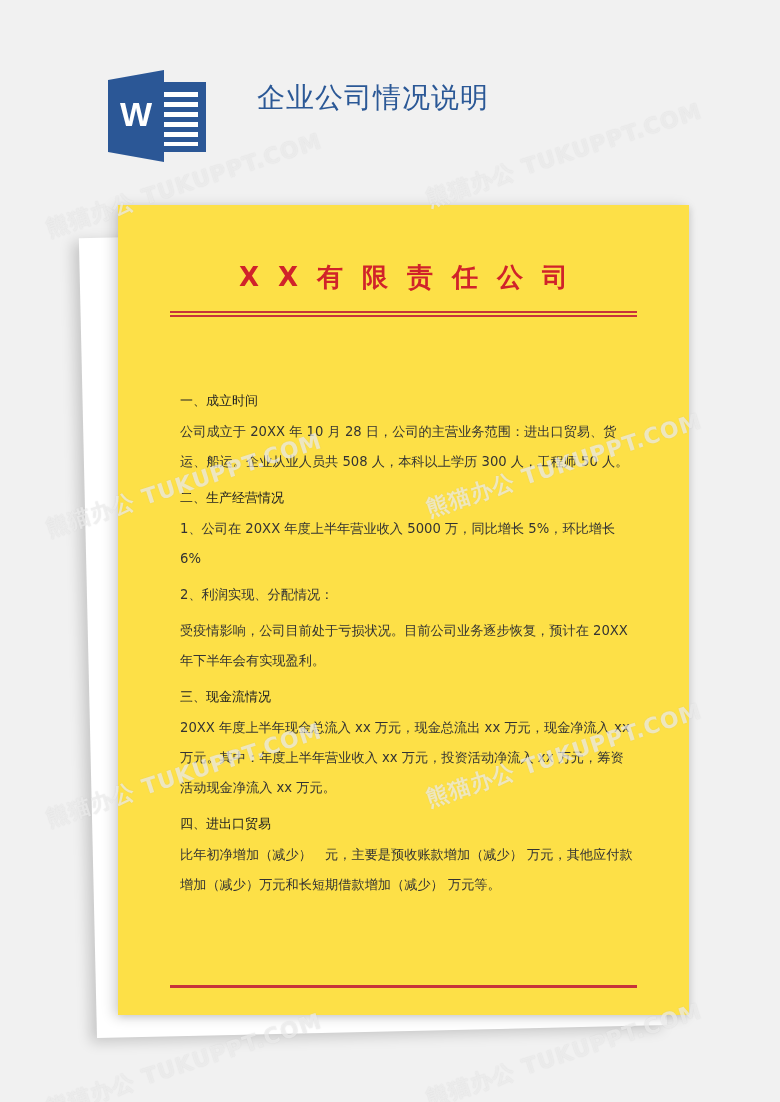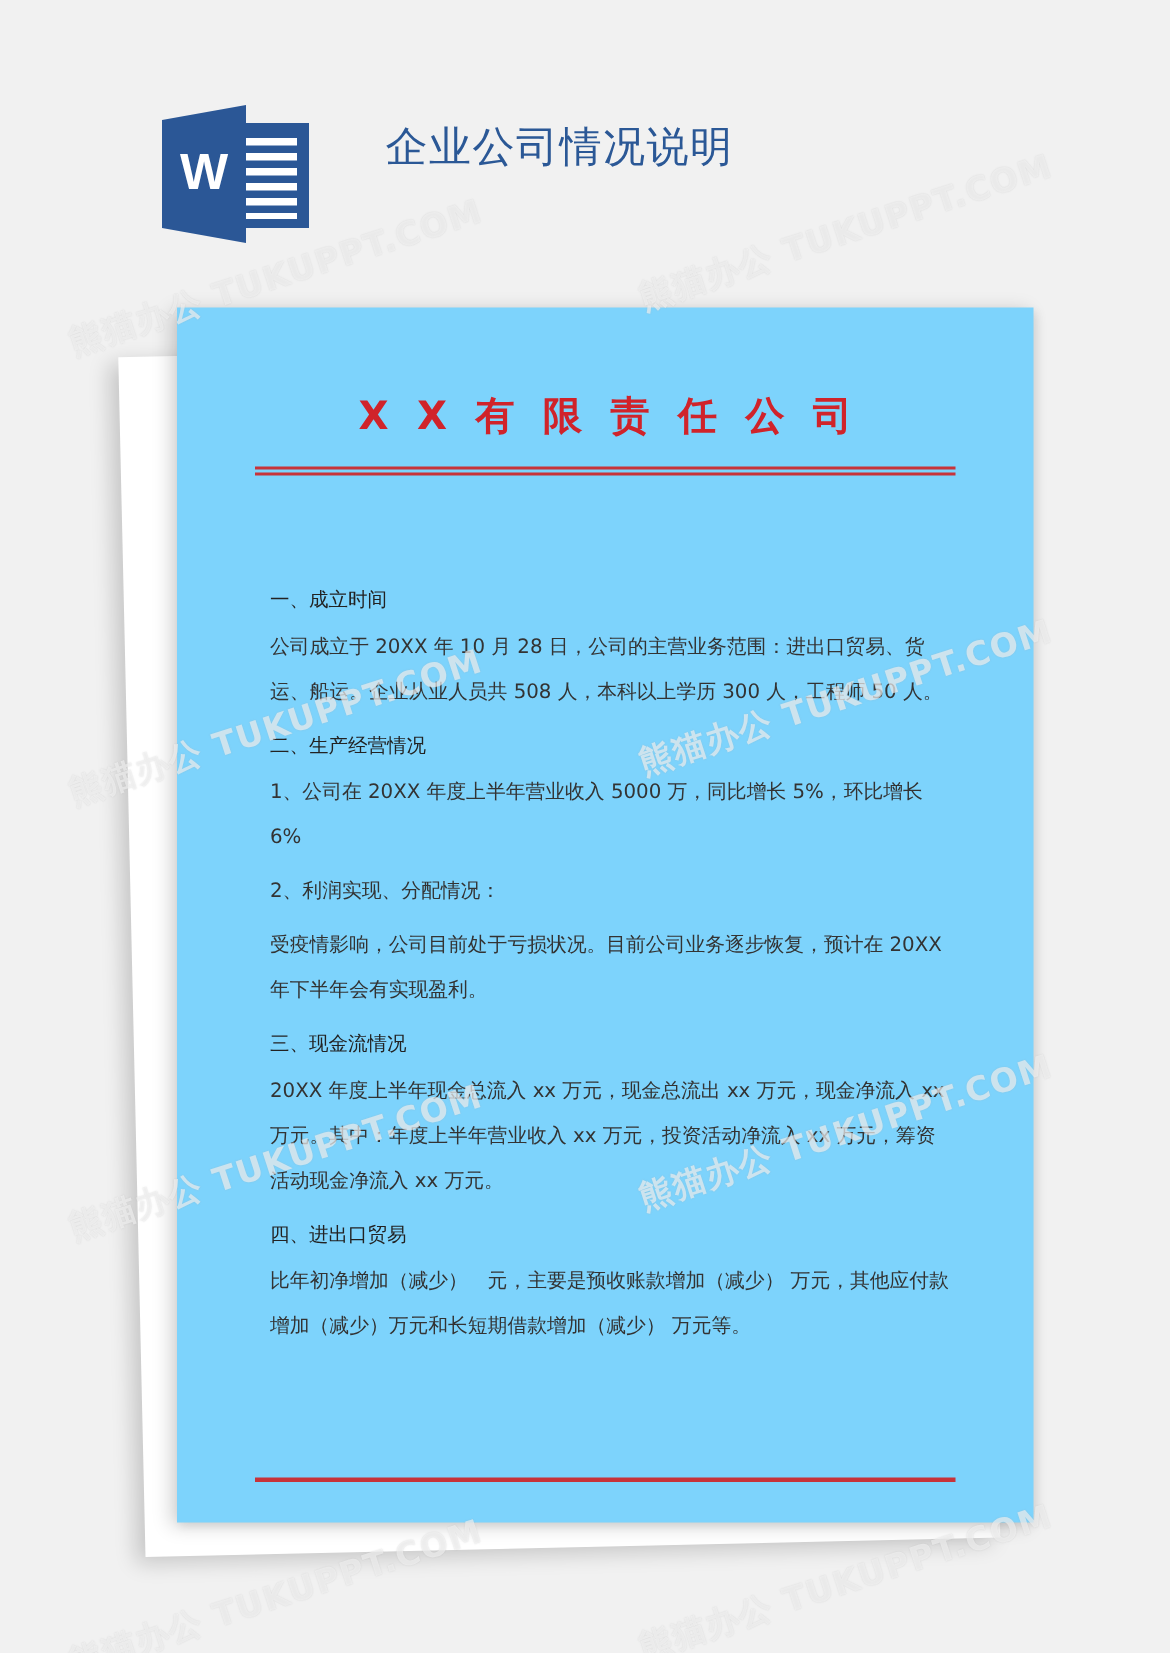--- a/index.html
+++ b/index.html
@@ -23,21 +23,21 @@
     pointer-events: none; z-index: 5;
   }
   .page-back {
     position: absolute; left: 97px; top: 238px; width: 570px; height: 800px;
     background: #fff;
     box-shadow: -6px 4px 14px rgba(0,0,0,0.18);
     transform: rotate(-1.3deg); transform-origin: left bottom;
   }
   .page {
     position: absolute; left: 118px; top: 205px; width: 571px; height: 810px;
-    background: #7dd3fc;
+    background: #fde047;
     box-shadow: -4px 2px 12px rgba(0,0,0,0.18), 2px 2px 6px rgba(0,0,0,0.08);
   }
   .company {
     position: absolute; left: 0; width: 100%; top: 55px;
     text-align: center; color: #d0232a; font-weight: bold;
     font-size: 26px; letter-spacing: 19px; text-indent: 19px;
   }
   .rule-double {
     position: absolute; left: 52px; width: 467px; top: 106px; height: 7px;
   }

